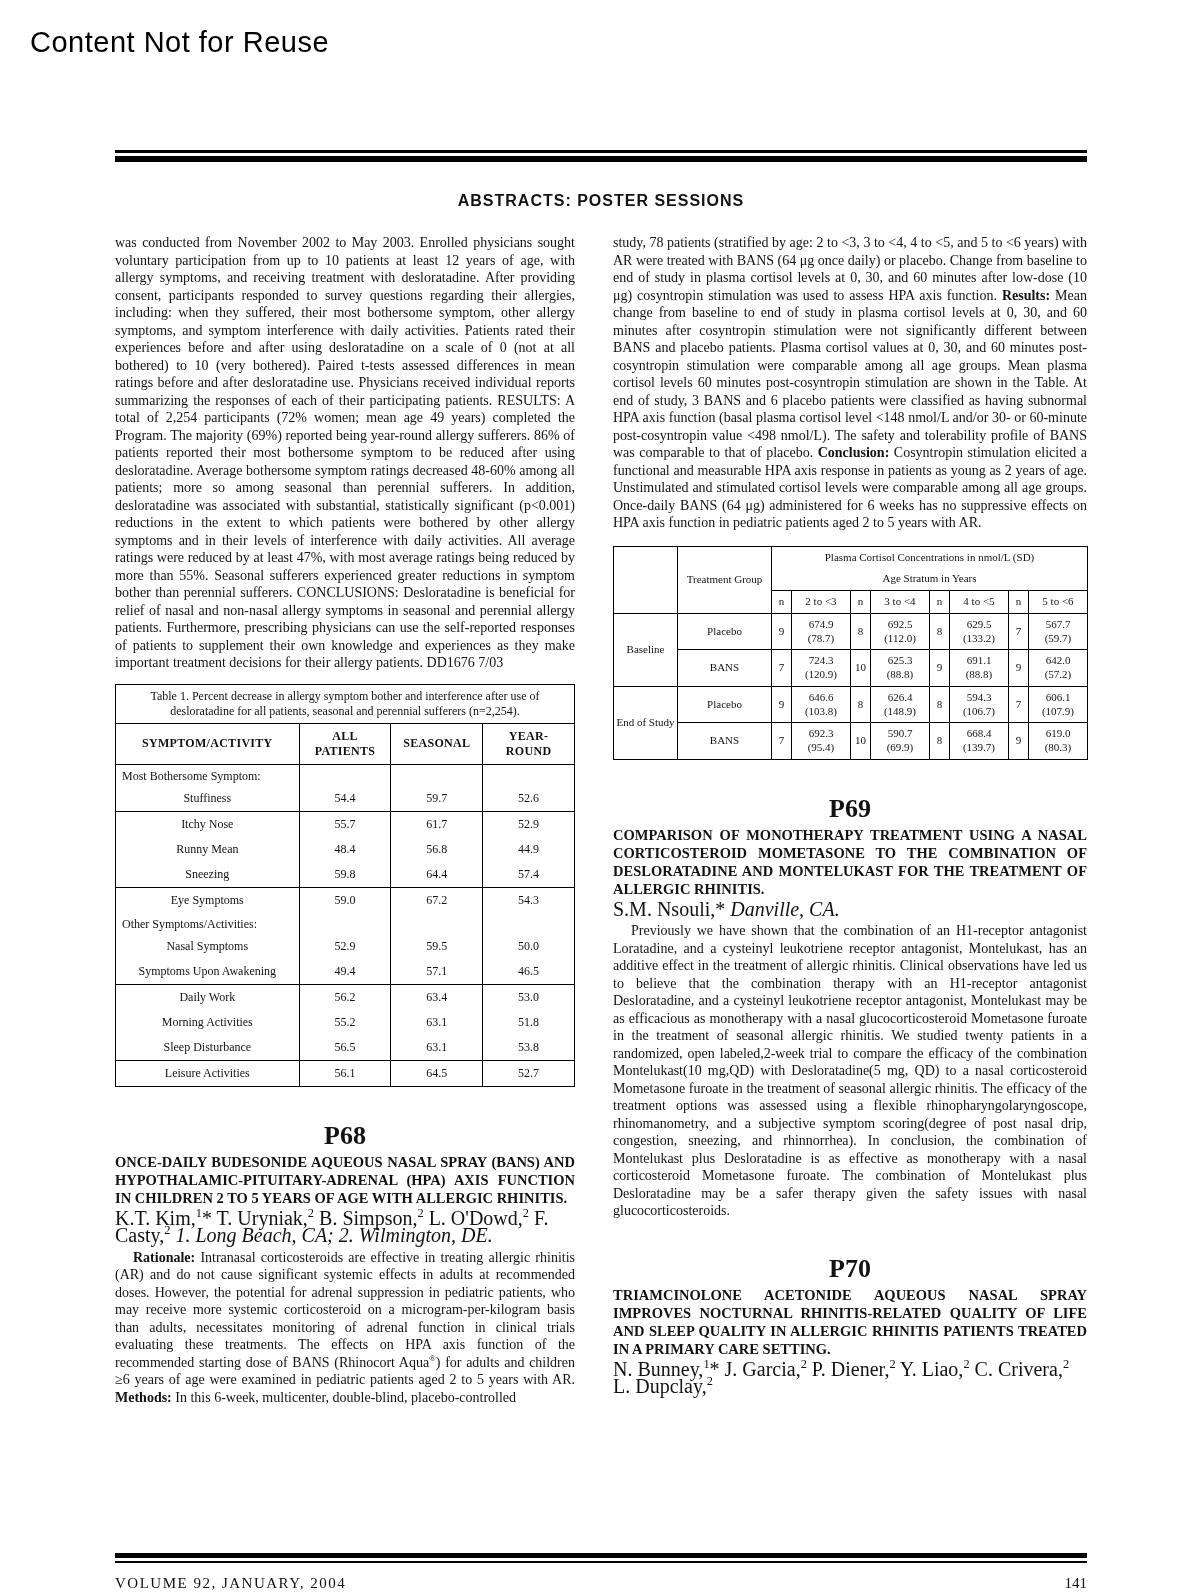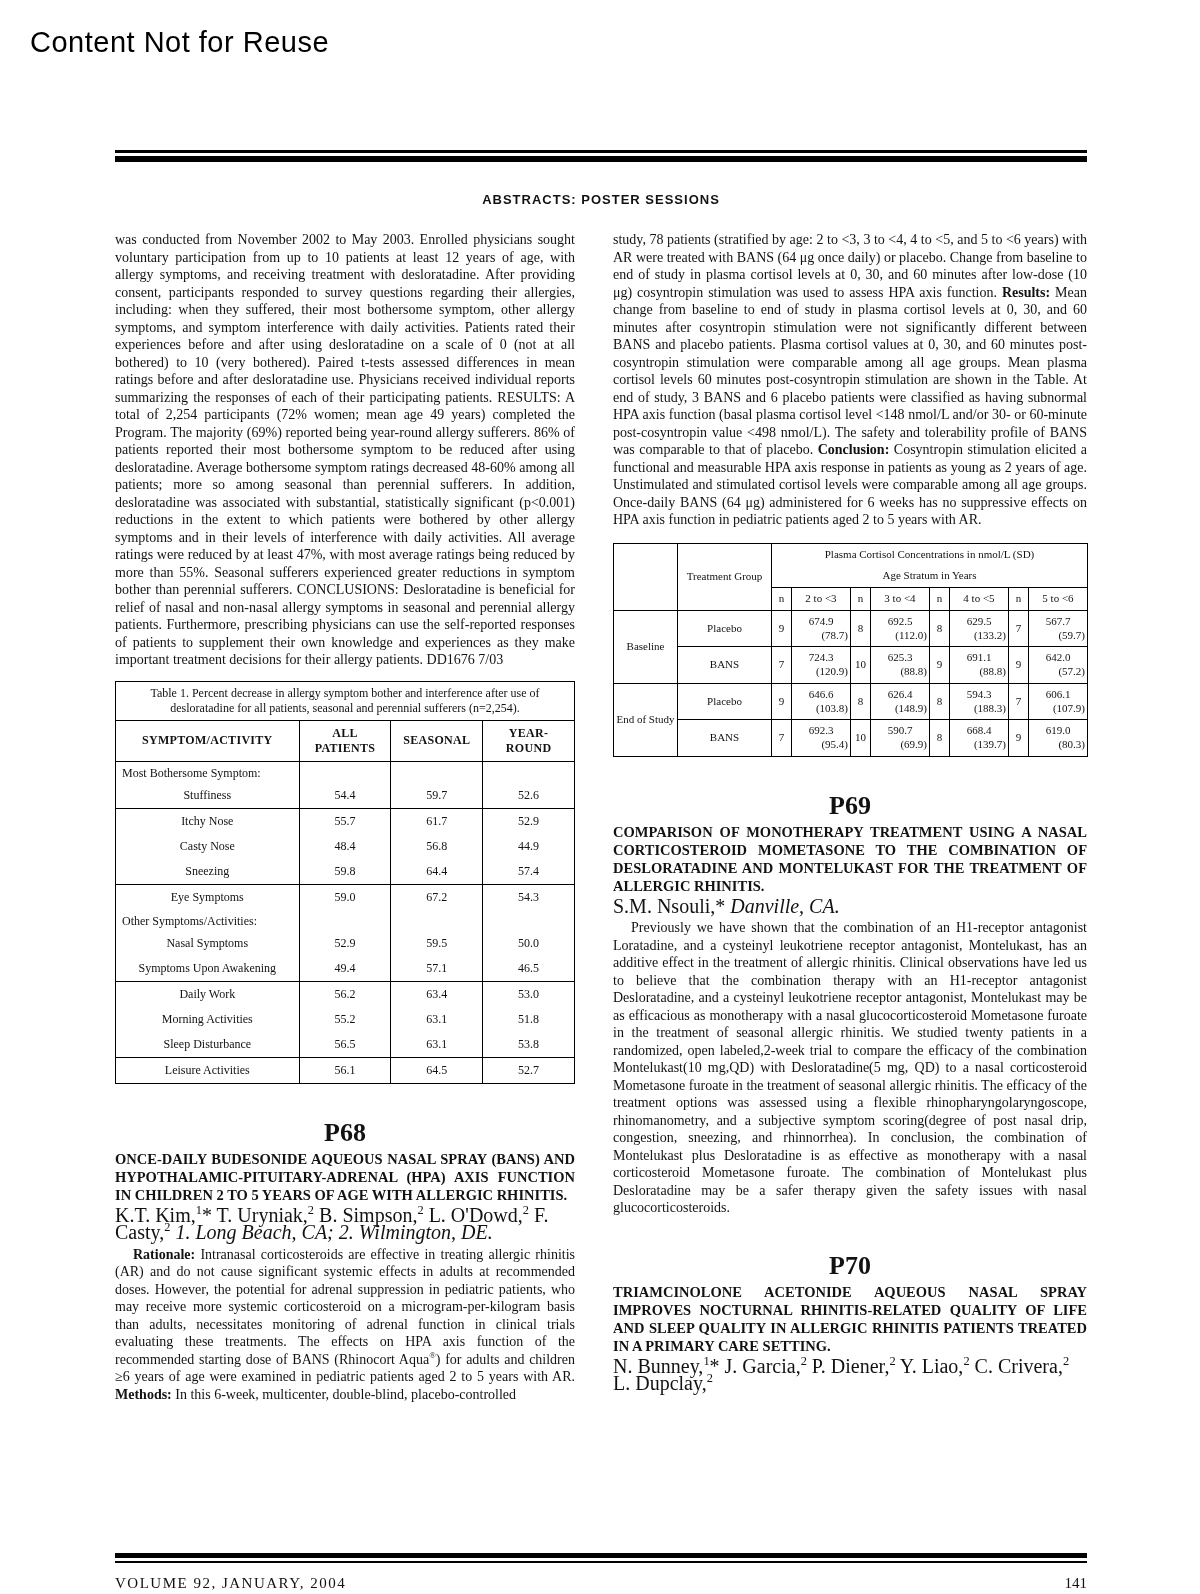--- a/index.html
+++ b/index.html
@@ -4,21 +4,21 @@
 <style>
   html,body{margin:0;padding:0;background:#e8e8e8;}
   .page{position:relative;width:1200px;height:1594px;background:#ffffff;margin:0 auto;
         font-family:"Liberation Serif",serif;color:#121212;overflow:hidden;}
   .watermark{position:absolute;top:26px;left:30px;font-family:"Liberation Sans",sans-serif;
              font-size:29px;color:#000000;letter-spacing:0.5px;}
   .content{position:absolute;left:115px;top:150px;width:972px;}
   .rule-thin{height:3px;background:#000;}
   .rule-thick{height:6px;background:#000;margin-top:3px;}
   .page-title{margin:30px 0 0 0;text-align:center;font-family:"Liberation Sans",sans-serif;
-              font-weight:bold;font-size:13px;letter-spacing:1px;}
+              font-weight:bold;font-size:16px;letter-spacing:1px;}
   .columns{display:flex;gap:38px;margin-top:24px;}
   .col{width:474px;}
   p.body{margin:0;font-size:14px;line-height:17.5px;text-align:justify;}
   p.indent{text-indent:18px;}
   .seg-b{font-weight:bold;}
   .seg-i{font-style:italic;}
   sup{font-size:0.62em;line-height:0;}
 
   
   table.t1{width:100%;border-collapse:collapse;border:1.6px solid #000;margin-top:12px;
@@ -31,21 +31,21 @@
   table.t1 tr.sep td{border-bottom:1.4px solid #000;}
 
   
   table.t2{width:100%;border-collapse:collapse;border:1.2px solid #000;margin-top:14px;
            font-size:11px;line-height:1.25;text-align:center;table-layout:fixed;}
   table.t2 td{border-left:1px solid #000;padding:4px 2px;vertical-align:middle;}
   table.t2 td.first{border-left:none;}
   table.t2 td.agehdr{border-top:1px solid #000;}
   table.t2 tr.bodyrow td{border-top:1px solid #000;}
   table.t2 td.stub{border-left:none;}
-  table.t2 .sd{display:block;text-align:right;}
+  table.t2 .sd{display:block;}
   table.t2 td.h1{border-bottom:none;}
   table.t2 td.h2{border-top:none;}
 
   
   .abstract{margin-top:34px;}
   .pnum{font-size:26px;font-weight:bold;margin:0 0 2px 0;text-align:center;}
   .ptitle{font-weight:bold;font-size:14.5px;line-height:18px;text-align:justify;margin:0;}
   .pauthors{font-size:20px;line-height:17.5px;margin:3px 0 4px 0;}
 
   
@@ -94,21 +94,21 @@
             <td>59.7</td>
             <td>52.6</td>
           </tr>
           <tr>
             <td>Itchy Nose</td>
             <td>55.7</td>
             <td>61.7</td>
             <td>52.9</td>
           </tr>
           <tr>
-            <td>Casty Nose</td>
+            <td>Runny Mean</td>
             <td>48.4</td>
             <td>56.8</td>
             <td>44.9</td>
           </tr>
           <tr class="sep">
             <td>Sneezing</td>
             <td>59.8</td>
             <td>64.4</td>
             <td>57.4</td>
           </tr>
@@ -230,21 +230,21 @@
             <td><span>642.0</span><span class="sd">(57.2)</span></td>
           </tr>
           <tr class="bodyrow">
             <td class="first stub" rowspan="2">End of Study</td>
             <td>Placebo</td>
             <td>9</td>
             <td><span>646.6</span><span class="sd">(103.8)</span></td>
             <td>8</td>
             <td><span>626.4</span><span class="sd">(148.9)</span></td>
             <td>8</td>
-            <td><span>594.3</span><span class="sd">(188.3)</span></td>
+            <td><span>594.3</span><span class="sd">(106.7)</span></td>
             <td>7</td>
             <td><span>606.1</span><span class="sd">(107.9)</span></td>
           </tr>
           <tr class="bodyrow">
             <td>BANS</td>
             <td>7</td>
             <td><span>692.3</span><span class="sd">(95.4)</span></td>
             <td>10</td>
             <td><span>590.7</span><span class="sd">(69.9)</span></td>
             <td>8</td>

